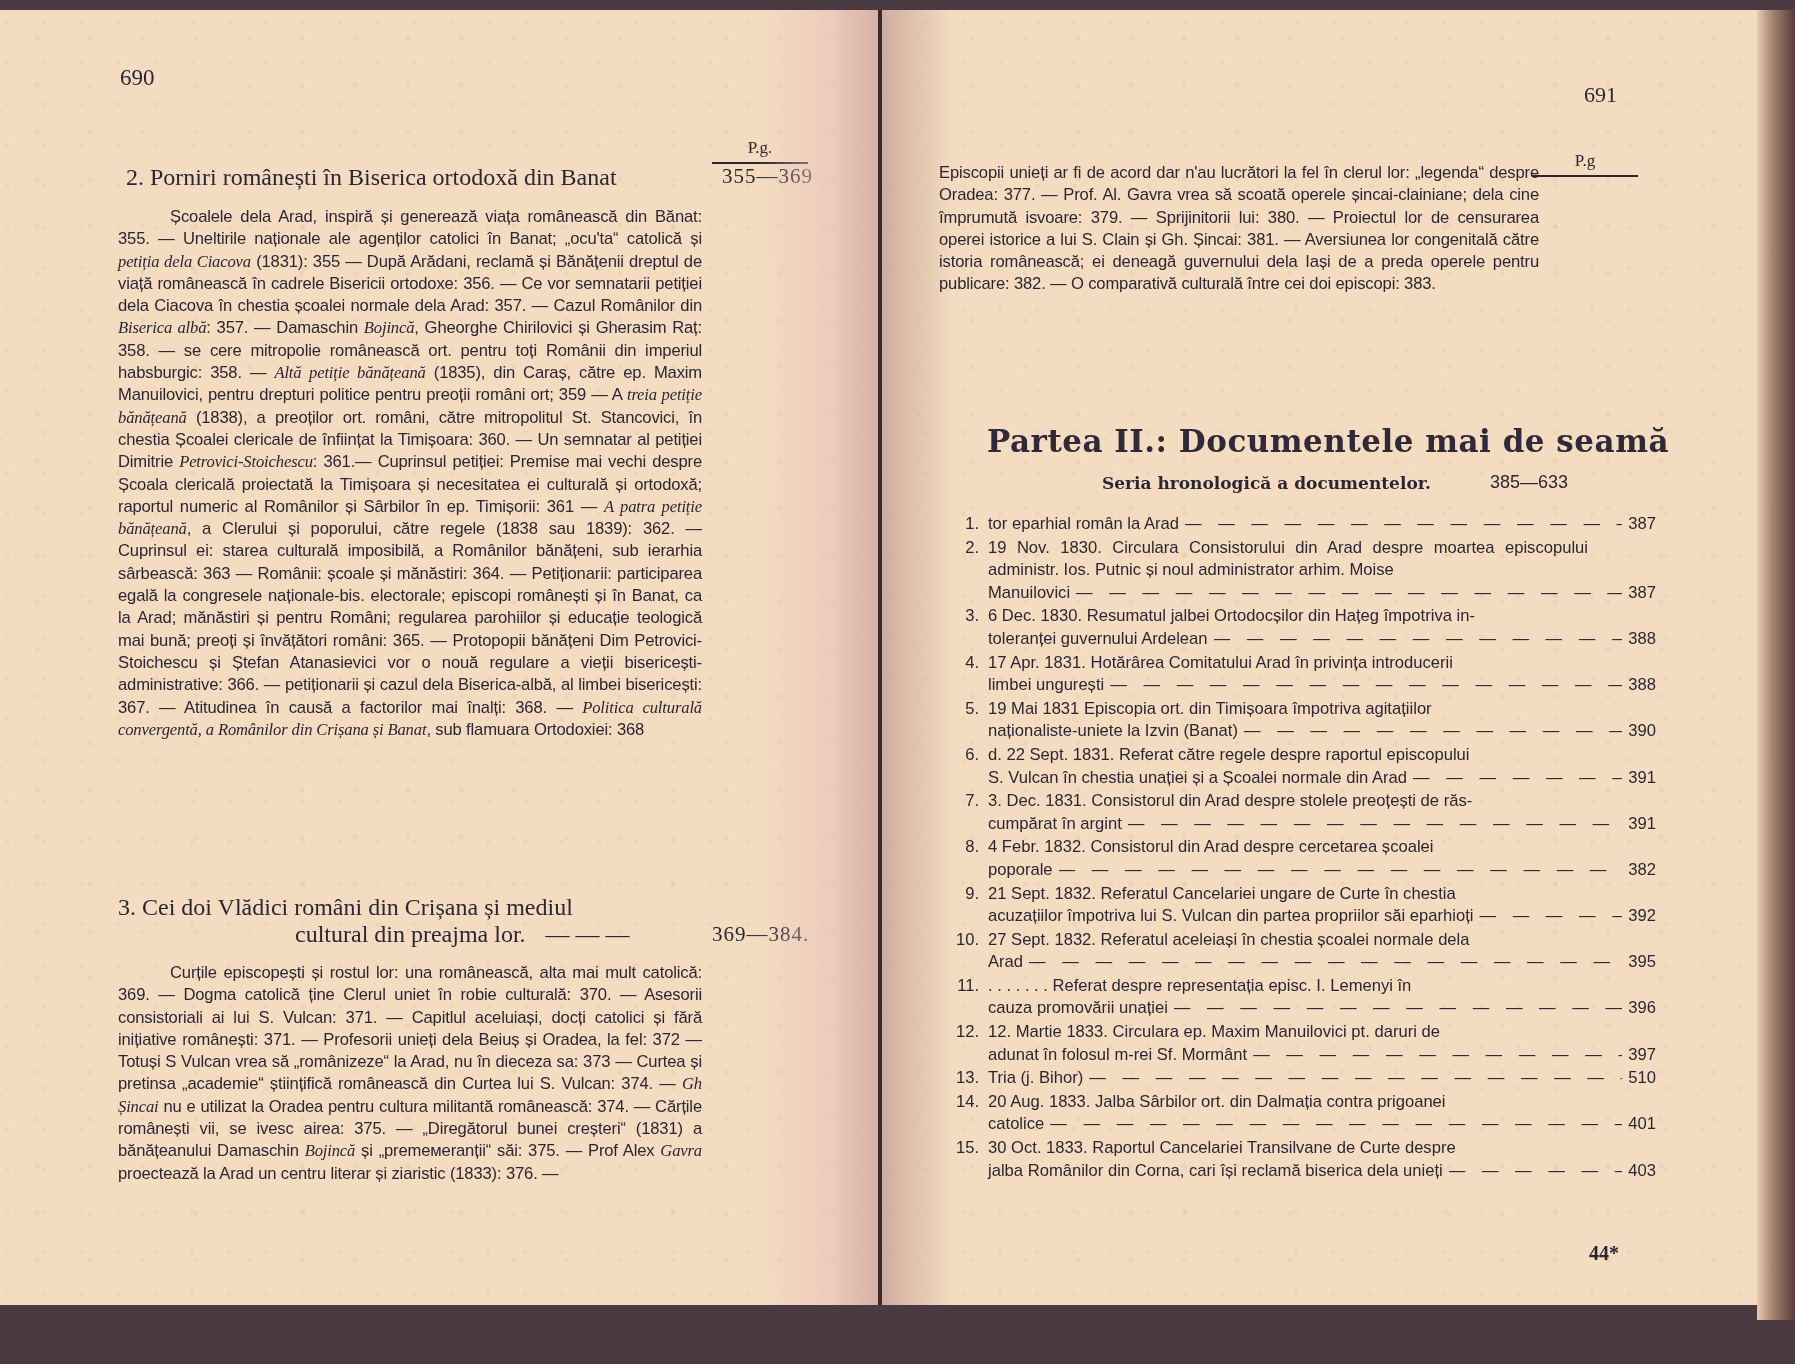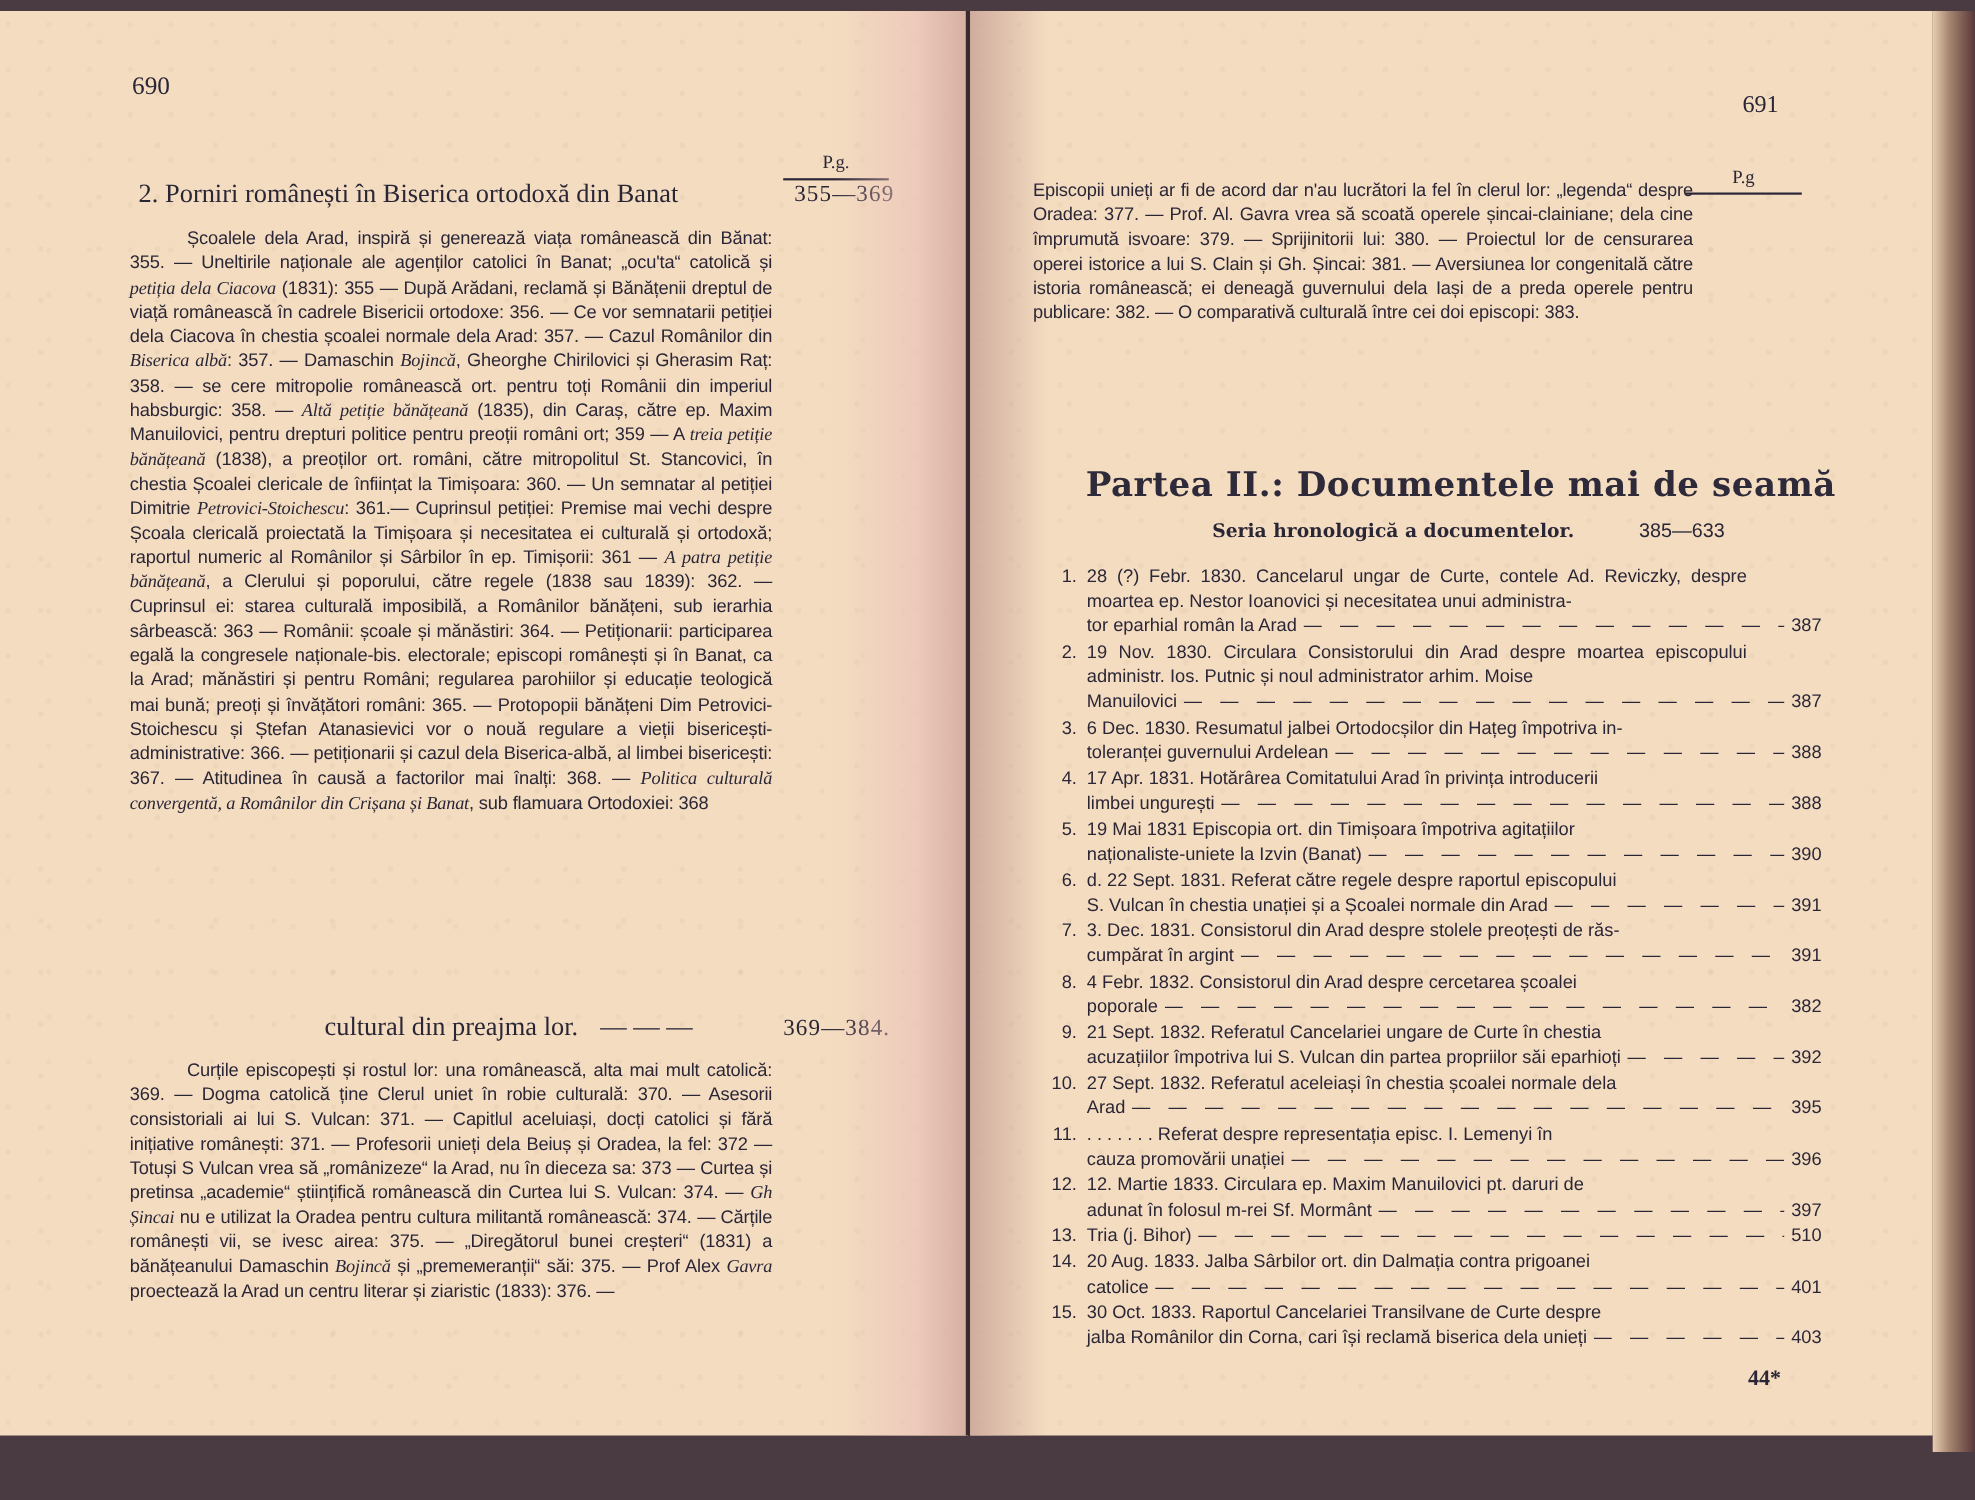--- a/index.html
+++ b/index.html
@@ -75,20 +75,21 @@
 
 <div class="book">
   <div class="page left">
     <div class="folio">690</div>
     <div class="pg-head">P.g.</div>
 
     <div class="sec-title" style="left:126px; top:152px;">2. Porniri românești în Biserica ortodoxă din Banat</div>
     <div class="sec-range" style="left:722px; top:154px;">355—369</div>
     <div class="body-text" style="left:118px; top:196px; width:584px; text-indent:52px;">Școalele dela Arad, inspiră și generează viața românească din Bănat: 355. — Uneltirile naționale ale agenților catolici în Banat; „ocu'ta“ catolică și <em>petiția dela Ciacova</em> (1831): 355 — După Arădani, reclamă și Bănățenii dreptul de viață românească în cadrele Bisericii ortodoxe: 356. — Ce vor semnatarii petiției dela Ciacova în chestia școalei normale dela Arad: 357. — Cazul Românilor din <em>Biserica albă</em>: 357. — Damaschin <em>Bojincă</em>, Gheorghe Chirilovici și Gherasim Raț: 358. — se cere mitropolie românească ort. pentru toți Românii din imperiul habsburgic: 358. — <em>Altă petiție bănățeană</em> (1835), din Caraș, către ep. Maxim Manuilovici, pentru drepturi politice pentru preoții români ort; 359 — A <em>treia petiție bănățeană</em> (1838), a preoților ort. români, către mitropolitul St. Stancovici, în chestia Școalei clericale de înființat la Timișoara: 360. — Un semnatar al petiției Dimitrie <em>Petrovici-Stoichescu</em>: 361.— Cuprinsul petiției: Premise mai vechi despre Școala clericală proiectată la Timișoara și necesitatea ei culturală și ortodoxă; raportul numeric al Românilor și Sârbilor în ep. Timișorii: 361 — <em>A patra petiție bănățeană</em>, a Clerului și poporului, către regele (1838 sau 1839): 362. — Cuprinsul ei: starea culturală imposibilă, a Românilor bănățeni, sub ierarhia sârbească: 363 — Românii: școale și mănăstiri: 364. — Petiționarii: participarea egală la congresele naționale-bis. electorale; episcopi românești și în Banat, ca la Arad; mănăstiri și pentru Români; regularea parohiilor și educație teologică mai bună; preoți și învățători români: 365. — Protopopii bănățeni Dim Petrovici-Stoichescu și Ștefan Atanasievici vor o nouă regulare a vieții bisericești-administrative: 366. — petiționarii și cazul dela Biserica-albă, al limbei bisericești: 367. — Atitudinea în causă a factorilor mai înalți: 368. — <em>Politica culturală convergentă, a Românilor din Crișana și Banat</em>, sub flamuara Ortodoxiei: 368</div>
 
+    <div class="sec-title" style="left:118px; top:882px;">3. Cei doi Vlădici români din Crișana și mediul</div>
     <div class="sec-title" style="left:295px; top:909px;">
       <span>cultural din preajma lor.</span>
       <span style="margin-left:14px">—   —   —</span>
     </div>
     <div class="sec-range" style="left:712px; top:912px;">369—384.</div>
     <div class="body-text" style="left:118px; top:952px; width:584px; text-indent:52px;">Curțile episcopești și rostul lor: una românească, alta mai mult catolică: 369. — Dogma catolică ține Clerul uniet în robie culturală: 370. — Asesorii consistoriali ai lui S. Vulcan: 371. — Capitlul aceluiași, docți catolici și fără inițiative românești: 371. — Profesorii unieți dela Beiuș și Oradea, la fel: 372 — Totuși S Vulcan vrea să „românizeze“ la Arad, nu în dieceza sa: 373 — Curtea și pretinsa „academie“ științifică românească din Curtea lui S. Vulcan: 374. — <em>Gh Șincai</em> nu e utilizat la Oradea pentru cultura militantă românească: 374. — Cărțile românești vii, se ivesc airea: 375. — „Diregătorul bunei creșteri“ (1831) a bănățeanului Damaschin <em>Bojincă</em> și „premeмеranții“ săi: 375. — Prof Alex <em>Gavra</em> proectează la Arad un centru literar și ziaristic (1833): 376. —</div>
   </div>
 
   <div class="spine"></div>
 
@@ -98,21 +99,20 @@
 
     <div class="body-text" style="left:57px; top:152px; width:600px;">Episcopii unieți ar fi de acord dar n'au lucrători la fel în clerul lor: „legenda“ despre Oradea: 377. — Prof. Al. Gavra vrea să scoată operele șincai-clainiane; dela cine împrumută isvoare: 379. — Sprijinitorii lui: 380. — Proiectul lor de censurarea operei istorice a lui S. Clain și Gh. Șincai: 381. — Aversiunea lor congenitală către istoria românească; ei deneagă guvernului dela Iași de a preda operele pentru publicare: 382. — O comparativă culturală între cei doi episcopi: 383.</div>
 
     <div class="part-title">Partea II.: Documentele mai de seamă</div>
     <div class="series-title">Seria hronologică a documentelor.</div>
     <div class="series-range">385—633</div>
 
     <div class="doc-list" id="doc-list">
         <div class="doc">
     <span class="num">1.</span>
-    <span class="text">28 (?) Febr. 1830. Cancelarul ungar de Curte, contele Ad. Reviczky, despre moartea ep. Nestor Ioanovici și necesitatea unui administra-</span>
     <span class="last">
       <span class="lead">tor eparhial român la Arad</span>
       <span class="dashes">— — — — — — — — — — — — — — — — — —</span>
       <span class="pgno">387</span>
     </span>
   </div>
         <div class="doc">
     <span class="num">2.</span>
     <span class="text">19 Nov. 1830. Circulara Consistorului din Arad despre moartea episcopului administr. Ios. Putnic și noul administrator arhim. Moise</span>
     <span class="last">

